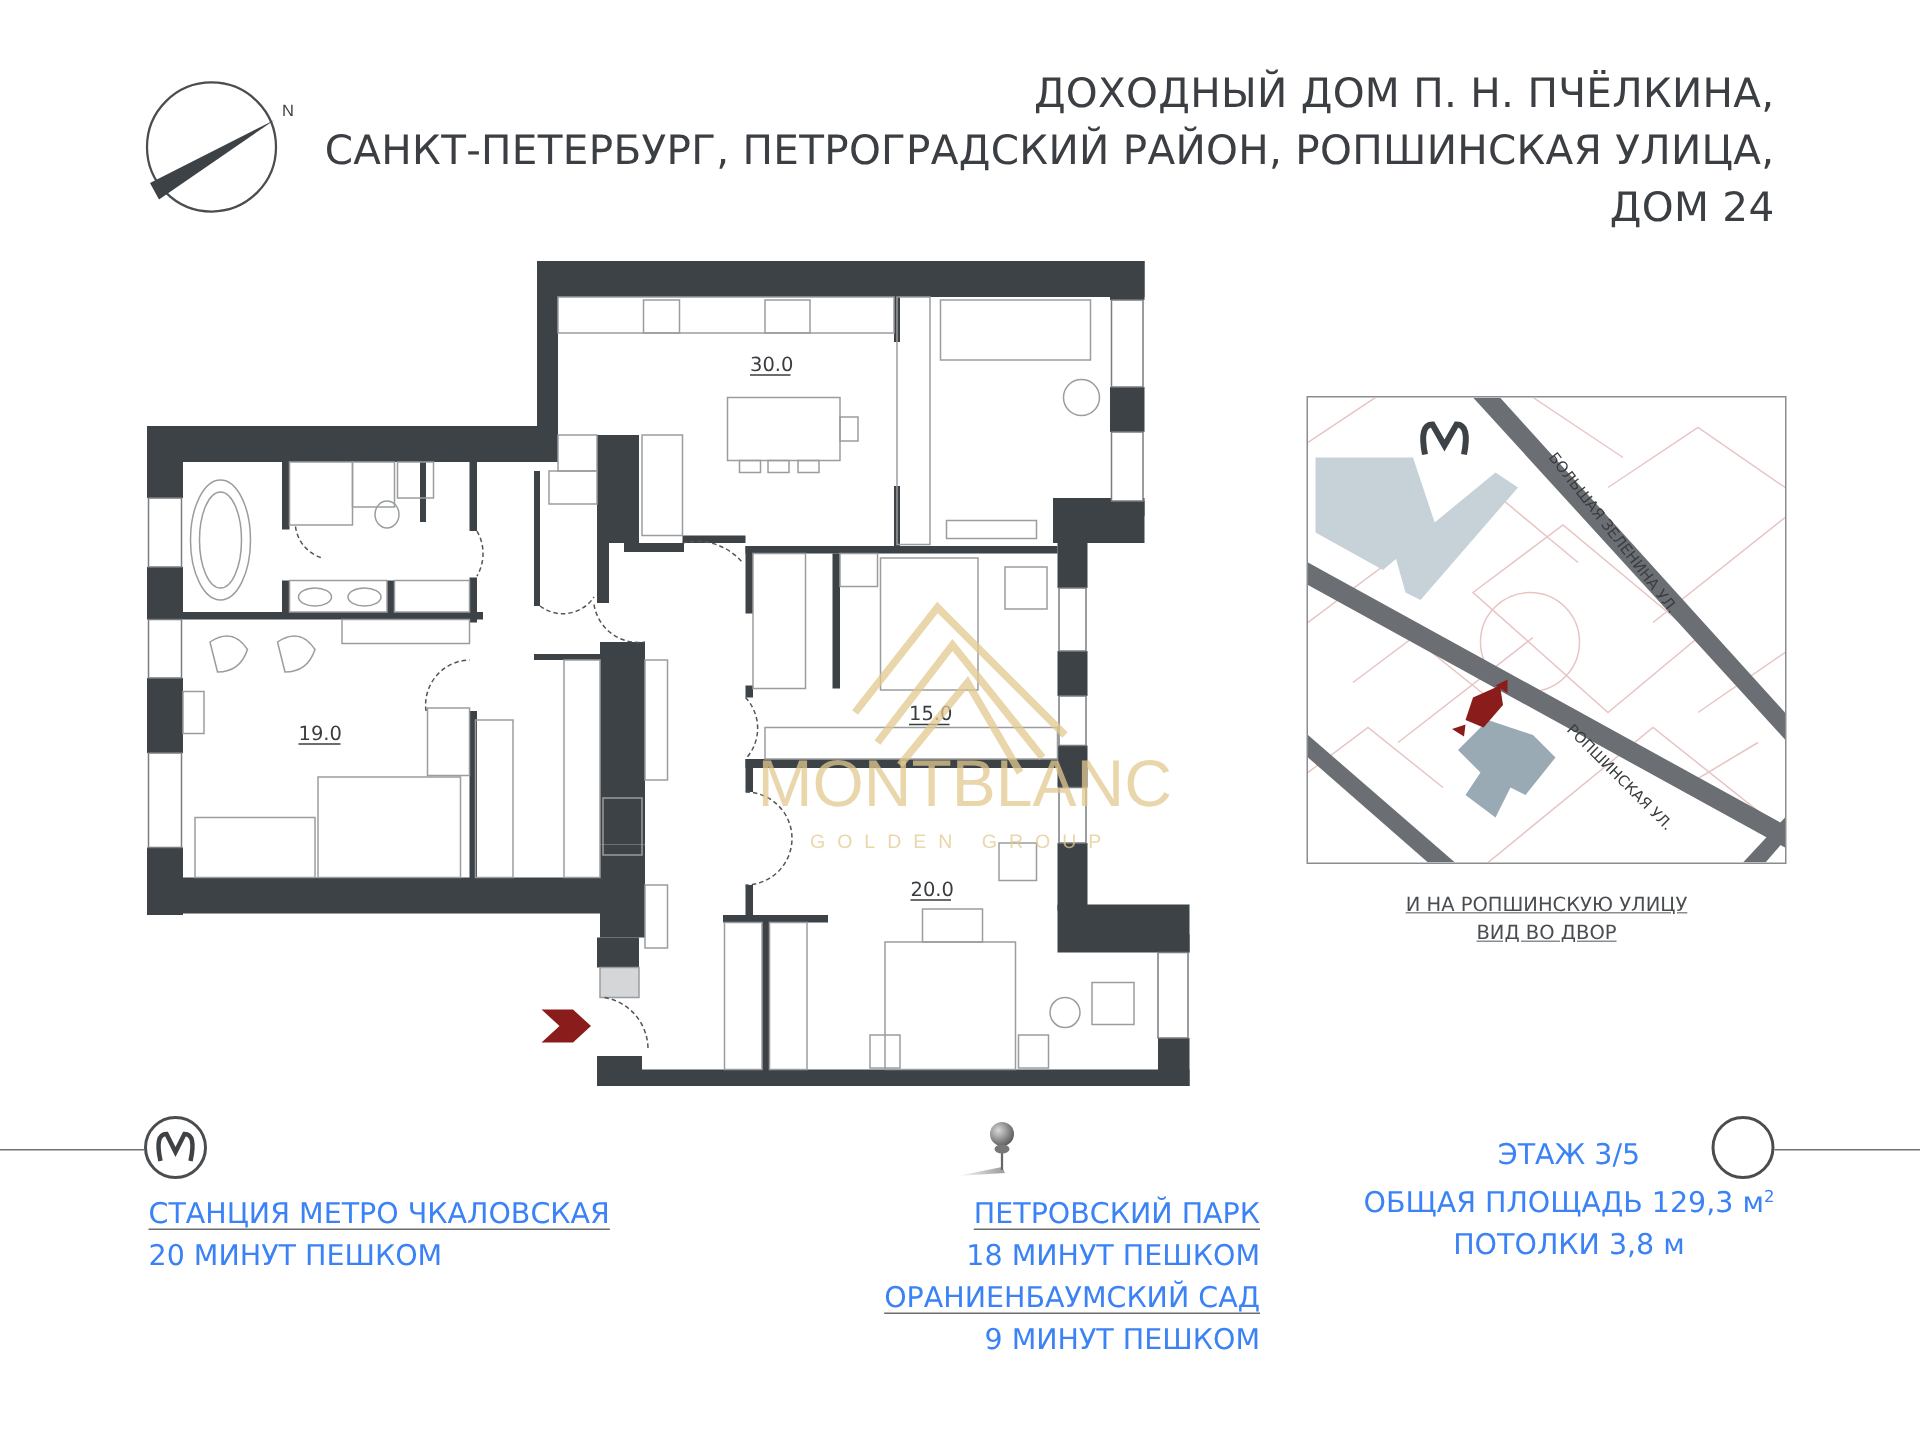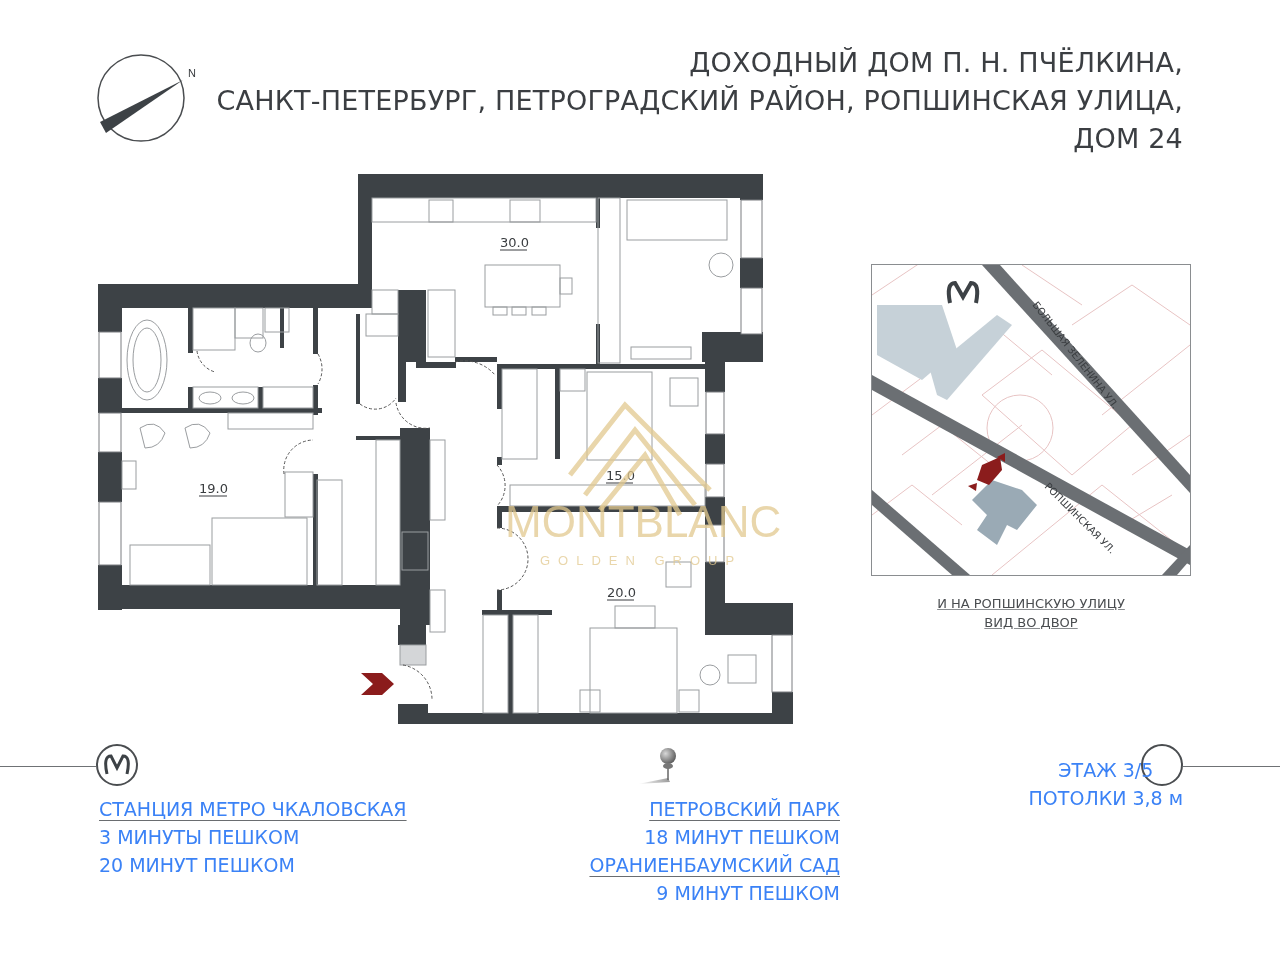--- a/index.html
+++ b/index.html
@@ -263,27 +263,27 @@
       </linearGradient>
   </defs>
   <polygon points="10,42 40,36 42,40" fill="url(#shadowGrad)"></polygon>
   <line x1="40" y1="22" x2="40" y2="38" stroke="#666" stroke-width="1.5"></line>
   <circle cx="40" cy="14" r="8" fill="url(#pinGrad)"></circle>
   <ellipse cx="40" cy="24" rx="5" ry="3" fill="#777"></ellipse>
 </svg>
 
 <div class="abs info info-left">
   <div><span class="u">СТАНЦИЯ МЕТРО ЧКАЛОВСКАЯ</span></div>
-  <div>3 МИНУТЫ ПЕШКОМ</div>
   <div>20 МИНУТ ПЕШКОМ</div>
 </div>
 
 <div class="abs info info-mid">
   <div><span class="u">ПЕТРОВСКИЙ ПАРК</span></div>
   <div>18 МИНУТ ПЕШКОМ</div>
   <div><span class="u">ОРАНИЕНБАУМСКИЙ САД</span></div>
   <div>9 МИНУТ ПЕШКОМ</div>
 </div>
 
 <div class="abs info info-right">
   <div>ЭТАЖ 3/5</div>
+  <div><span>ОБЩАЯ ПЛОЩАДЬ 129,3 м</span><sup>2</sup></div>
   <div>ПОТОЛКИ 3,8 м</div>
 </div>
 
 </body></html>

